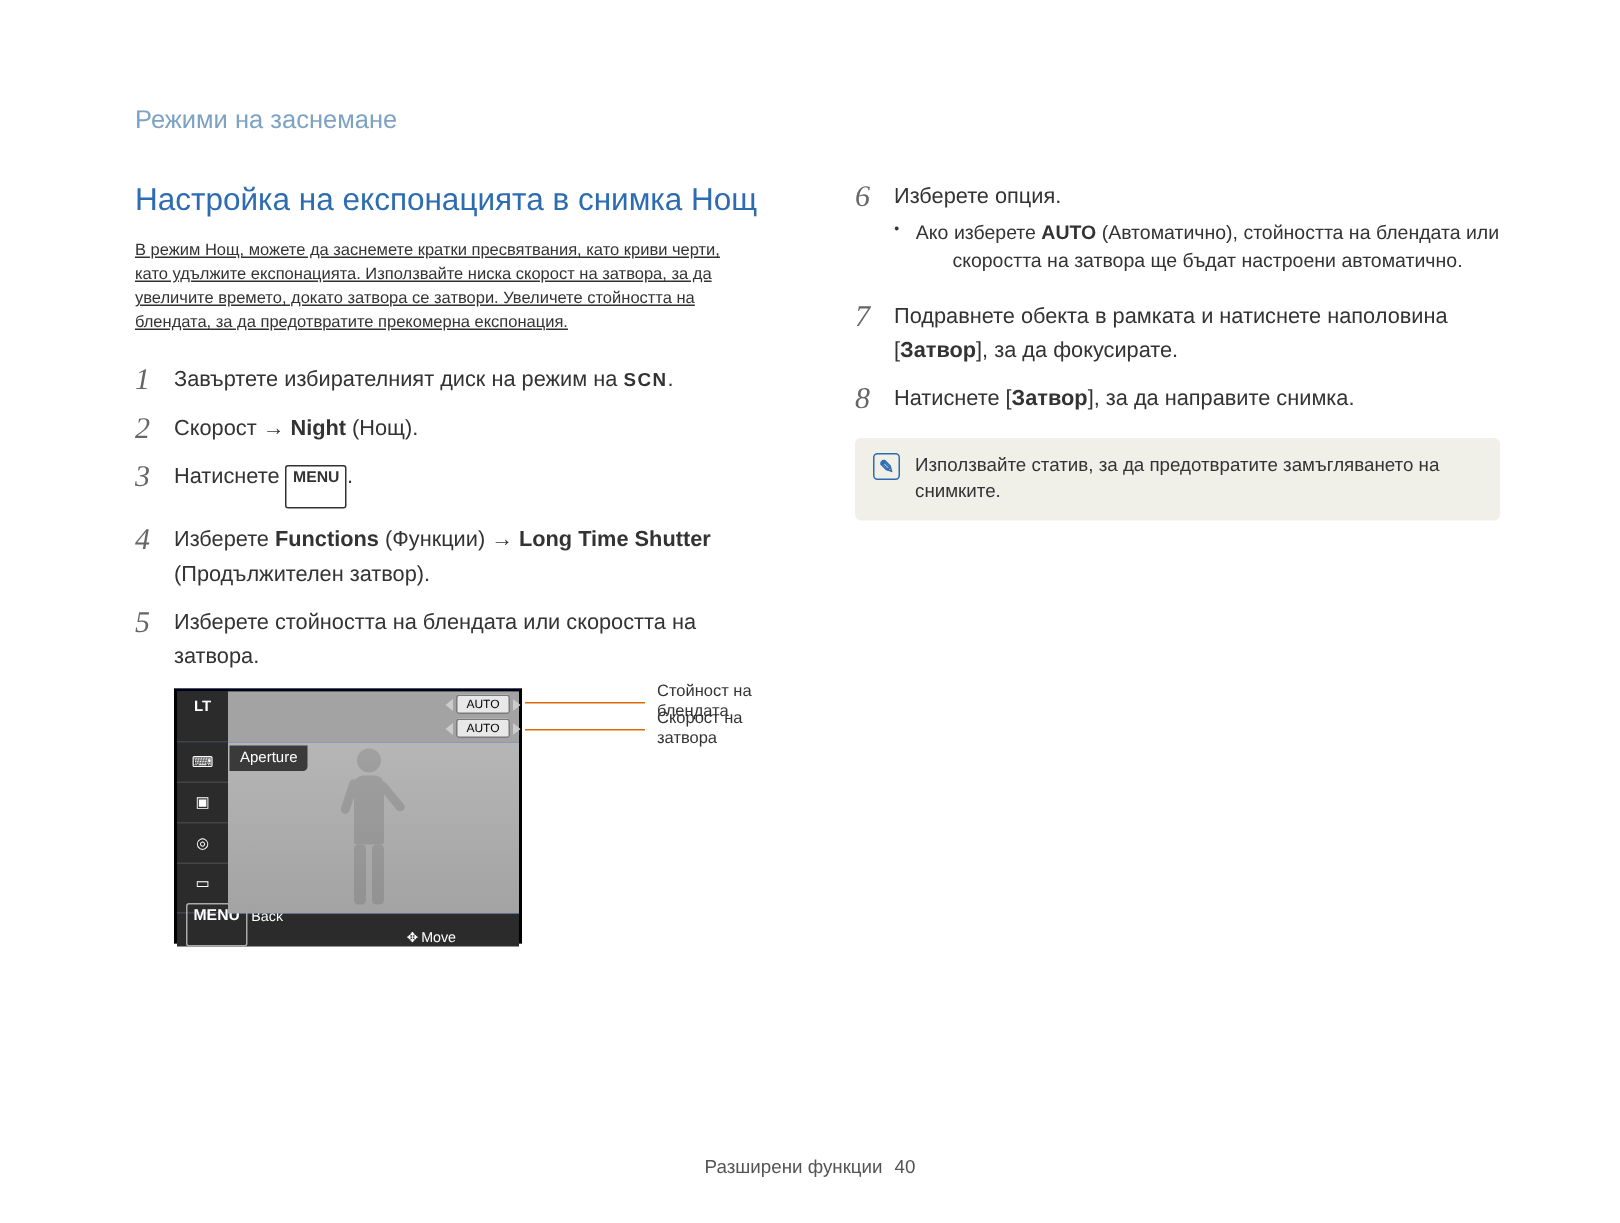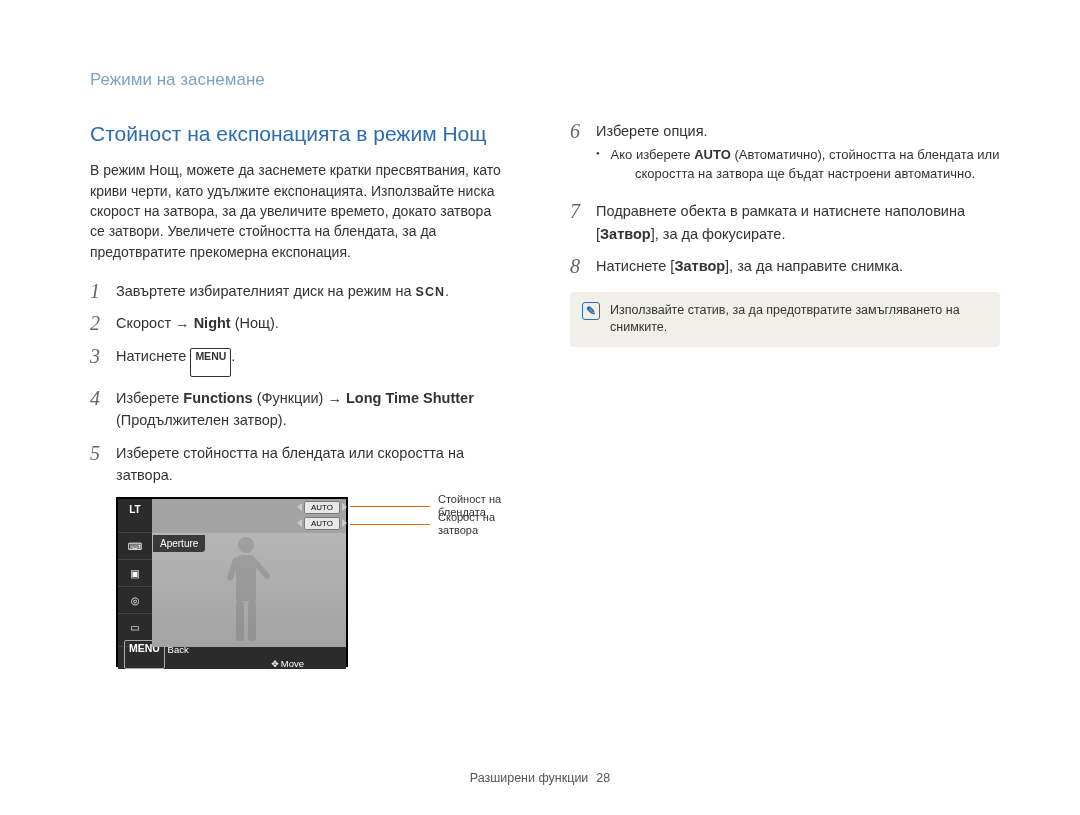--- a/index.html
+++ b/index.html
@@ -32,23 +32,24 @@
       min-width: 0;
     }
     .section-title {
       color: #2d6cb0;
       font-size: 21px;
       font-weight: 400;
       margin: 0 0 12px 0;
       line-height: 1.35;
     }
     .intro {
-      font-size: 14px;
+      font-size: 11px;
       line-height: 1.45;
       margin: 0 17px 18px 0;
+      text-decoration: underline;
     }
     .steps {
       list-style: none;
       padding: 0;
       margin: 0;
     }
     .steps li {
       display: flex;
       align-items: flex-start;
       margin-bottom: 10px;
@@ -276,21 +277,21 @@
 </head>
 <body>
 
 <div class="page">
 
   <div class="chapter-title">Режими на заснемане</div>
 
   <div class="columns">
 
     <div class="col">
-      <h2 class="section-title">Стойност на експонацията в режим Нощ</h2>
+      <h2 class="section-title">Настройка на експонацията в снимка Нощ</h2>
       <p class="intro">В режим Нощ, можете да заснемете кратки пресвятвания, като криви черти, като удължите експонацията. Използвайте ниска скорост на затвора, за да увеличите времето, докато затвора се затвори. Увеличете стойността на блендата, за да предотвратите прекомерна експонация.</p>
 
       <ul class="steps">
         <li>
           <span class="step-num">1</span>
           <span class="step-body">
             <span>Завъртете избирателният диск на режим на </span><span class="b scn">SCN</span>.
           </span>
         </li>
         <li>
@@ -393,15 +394,15 @@
 
       <div class="note-box">
         <div class="note-icon">✎</div>
         <div>Използвайте статив, за да предотвратите замъгляването на снимките.</div>
       </div>
     </div>
 
   </div>
 
   <div class="footer">
-    <span>Разширени функции</span><span class="pg">28</span>
+    <span>Разширени функции</span><span class="pg">40</span>
   </div>
 </div>
 
 </body></html>

